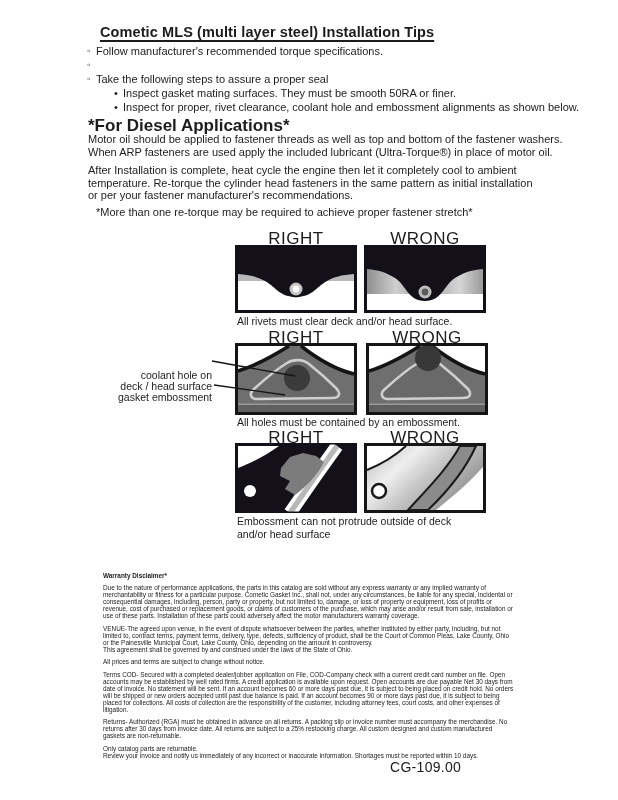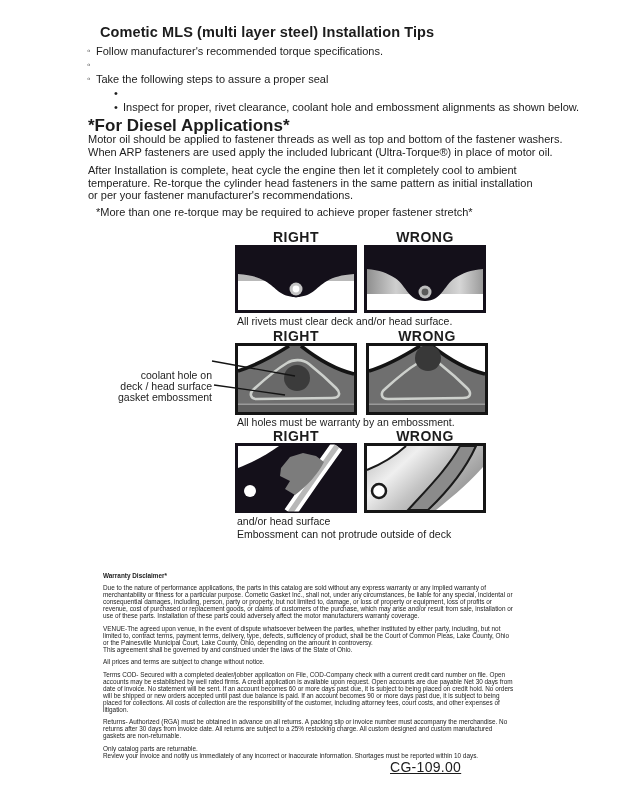--- a/index.html
+++ b/index.html
@@ -1,29 +1,29 @@
 <!DOCTYPE html>
 <html><head>
 <meta charset="utf-8">
 <style>
   html,body{margin:0;padding:0;background:#ffffff;}
   .page{position:relative;width:618px;height:800px;background:#ffffff;overflow:hidden;
         font-family:"Liberation Sans", sans-serif;color:#1c1c1c;}
   .abs{position:absolute;}
-  .title{font-size:14.5px;font-weight:bold;
+  .title{font-size:14.5px;font-weight:bold;text-decoration:underline;
          text-decoration-thickness:1.5px;text-underline-offset:2.5px;letter-spacing:.1px;}
   .bullets{font-size:11px;line-height:14px;}
   .b-row{display:flex;}
   .b-glyph{width:9px;flex:0 0 9px;font-size:10px;}
   .sb-row{display:flex;padding-left:27px;}
   .sb-glyph{width:9px;flex:0 0 9px;font-size:11px;}
   .h2{font-size:17px;font-weight:bold;}
   .para{font-size:11px;line-height:12.5px;}
   .note{font-size:11px;}
-  .fig-label{font-size:14px;letter-spacing:.5px;text-align:center;width:122px;font-weight:bold;}
+  .fig-label{font-size:17px;letter-spacing:.5px;text-align:center;width:122px;}
   .caption{font-size:10.5px;line-height:13px;}
   .ptr-label{font-size:10.5px;line-height:11px;text-align:right;width:112px;}
   .fineprint{font-size:6.4px;line-height:7px;width:412px;color:#222;}
   .fineprint .fp-head{font-weight:bold;margin:0 0 5px 0;}
   .fineprint p{margin:0 0 5.5px 0;}
   .fineprint .tight{margin:0;}
   .partnum{font-size:14px;letter-spacing:.3px;}
   svg{display:block;}
 </style>
 </head>
@@ -40,20 +40,21 @@
     </div>
     <div class="b-row">
       <span class="b-glyph">◦</span>
     </div>
     <div class="b-row">
       <span class="b-glyph">◦</span>
       <span>Take the following steps to assure a proper seal</span>
     </div>
     <div class="sb-row">
       <span class="sb-glyph">•</span>
+      <span>Inspect gasket mating surfaces.  They must be smooth 50RA or finer.</span>
     </div>
     <div class="sb-row">
       <span class="sb-glyph">•</span>
       <span>Inspect for proper, rivet clearance, coolant hole and embossment alignments as shown below.</span>
     </div>
   </div>
 
   <div class="abs h2" style="left:88px;top:116px;">*For Diesel Applications*</div>
 
   <div class="abs para" style="left:88px;top:164px;width:480px;">
@@ -151,21 +152,21 @@
           <circle cx="62" cy="15" r="13" fill="#383838"></circle>
         </g>
     </svg>
   </div>
 
   <svg class="abs" style="left:118px;top:342px;" width="186" height="64" viewBox="0 0 186 64">
     <line x1="94" y1="19" x2="177" y2="34" stroke="#141414" stroke-width="1.4"></line>
     <line x1="96" y1="43" x2="167" y2="53" stroke="#141414" stroke-width="1.4"></line>
   </svg>
 
-  <div class="abs caption" style="left:237px;top:416px;">All holes must be warranty by an embossment.</div>
+  <div class="abs caption" style="left:237px;top:416px;">All holes must be contained by an embossment.</div>
 
   <div class="abs fig-label" style="left:235px;top:428px;">RIGHT</div>
   <div class="abs fig-label" style="left:364px;top:428px;">WRONG</div>
 
   <div class="abs" style="left:235px;top:443px;">
     <svg width="122" height="70" viewBox="0 0 122 70">
       <rect x="0" y="0" width="122" height="70" fill="#14101a"></rect>
       <rect x="3" y="3" width="116" height="64" fill="#14101a"></rect>
       <path d="M3,3 H44 C30,13 16,20 3,25 Z" fill="#ffffff"></path>
       <path d="M102,3 C84,28 70,48 55,70" fill="none" stroke="#ffffff" stroke-width="13"></path>
@@ -191,31 +192,31 @@
       <path d="M42,3 H119 V67 H3 V27 C18,21 32,12 42,3 Z" fill="url(#gf)"></path>
       <path d="M119,24 C100,45 84,57 72,67 L119,67 Z" fill="#ffffff"></path>
       <path d="M96,3 L112,3 C102,25 84,48 64,67 L44,67 C64,45 84,25 96,3 Z" fill="#8b8b8b" stroke="#1a1a1a" stroke-width="2"></path>
       <path d="M42,3 C32,12 18,21 3,27" fill="none" stroke="#1a1a1a" stroke-width="2"></path>
       <circle cx="15" cy="48" r="7" fill="#ffffff" stroke="#1a1a1a" stroke-width="2.5"></circle>
       <rect x="0" y="0" width="122" height="70" fill="none" stroke="#161616" stroke-width="3"></rect>
     </svg>
   </div>
 
   <div class="abs caption" style="left:237px;top:515px;">
+    <div>Embossment can not protrude outside of deck</div>
     <div>and/or head surface</div>
-    <div>Embossment can not protrude outside of deck</div>
   </div>
 
   <div class="abs fineprint" style="left:103px;top:572px;">
     <div class="fp-head">Warranty Disclaimer*</div>
     <p>Due to the nature of performance applications, the parts in this catalog are sold without any express warranty or any implied warranty of merchantability or fitness for a particular purpose.  Cometic Gasket Inc., shall not, under any circumstances, be liable for any special, incidental or consequential damages, including, person, party or property, but not limited to, damage, or loss of property or equipment, loss of profits or revenue, cost of purchased or replacement goods, or claims of customers of the purchase, which may arise and/or result from sale, installation or use of these parts.  Installation of these parts could adversely affect the motor manufacturers warranty coverage.</p>
     <p class="tight">VENUE-The agreed upon venue, in the event of dispute whatsoever between the parties, whether instituted by either party, including, but not limited to, contract terms, payment terms, delivery, type, defects, sufficiency of product, shall be the Court of Common Pleas, Lake County, Ohio or the Painesville Municipal Court, Lake County, Ohio, depending on the amount in controversy.</p>
     <p>This agreement shall be governed by and construed under the laws of the State of Ohio.</p>
     <p>All prices and terms are subject to change without notice.</p>
     <p>Terms COD- Secured with a completed dealer/jobber application on File, COD-Company check with a current credit card number on file.  Open accounts may be established by well rated firms.  A credit application is available upon request.  Open accounts are due payable Net 30 days from date of invoice.  No statement will be sent.  If an account becomes 60 or more days past due, it is subject to being placed on credit hold.  No orders will be shipped or new orders accepted until past due balance is paid.  If an account becomes 90 or more days past due, it is subject to being placed for collections.  All costs of collection are the responsibility of the customer, including attorney fees, court costs, and other expenses of litigation.</p>
     <p>Returns- Authorized (RGA) must be obtained in advance on all returns.  A packing slip or invoice number must accompany the merchandise.  No returns after 30 days from invoice date.  All returns are subject to a 25% restocking charge.  All custom designed and custom manufactured gaskets are non-returnable.</p>
     <p class="tight">Only catalog parts are returnable.</p>
     <p>Review your invoice and notify us immediately of any incorrect or inaccurate information.  Shortages must be reported within 10 days.</p>
   </div>
 
-  <div class="abs partnum" style="left:390px;top:759px;text-decoration:underline;">CG-109.00</div>
+  <div class="abs partnum" style="left:390px;top:759px;">CG-109.00</div>
 
 </div>
 
 </body></html>

